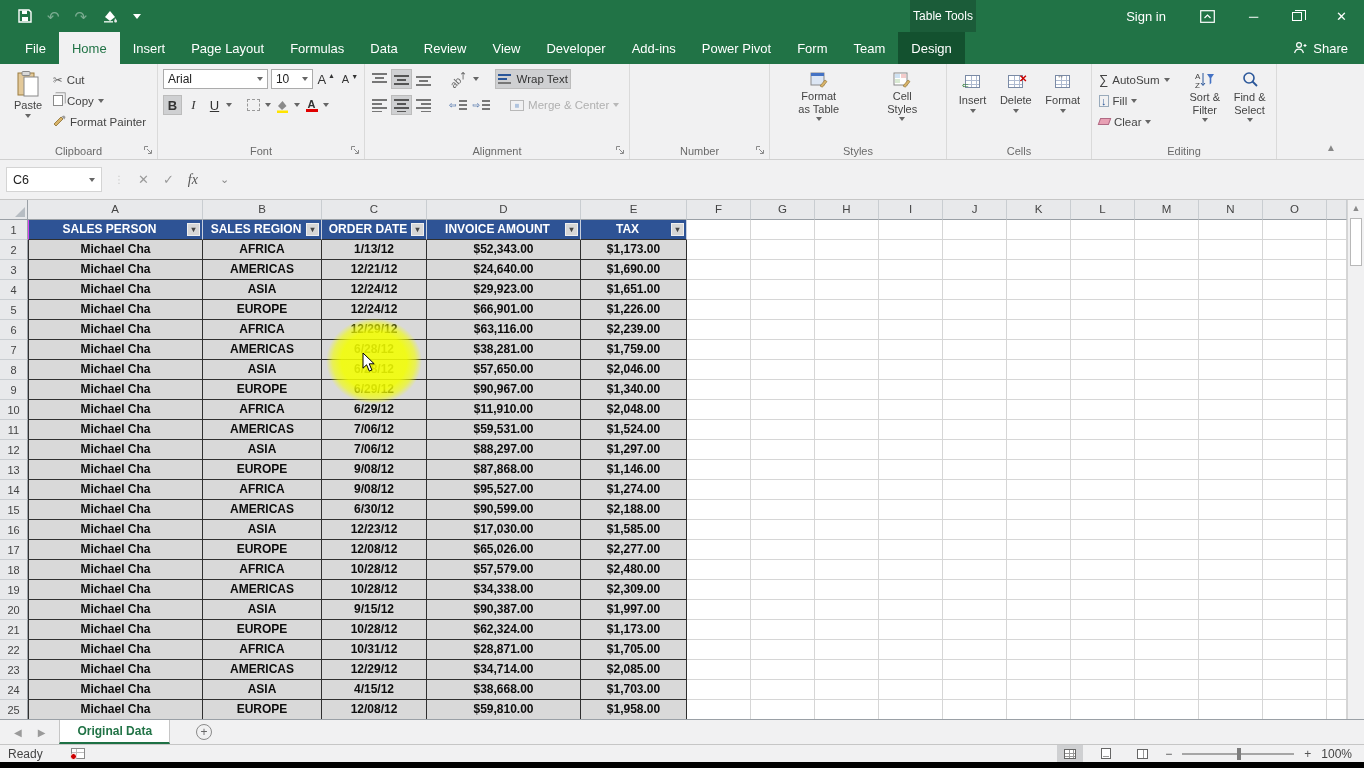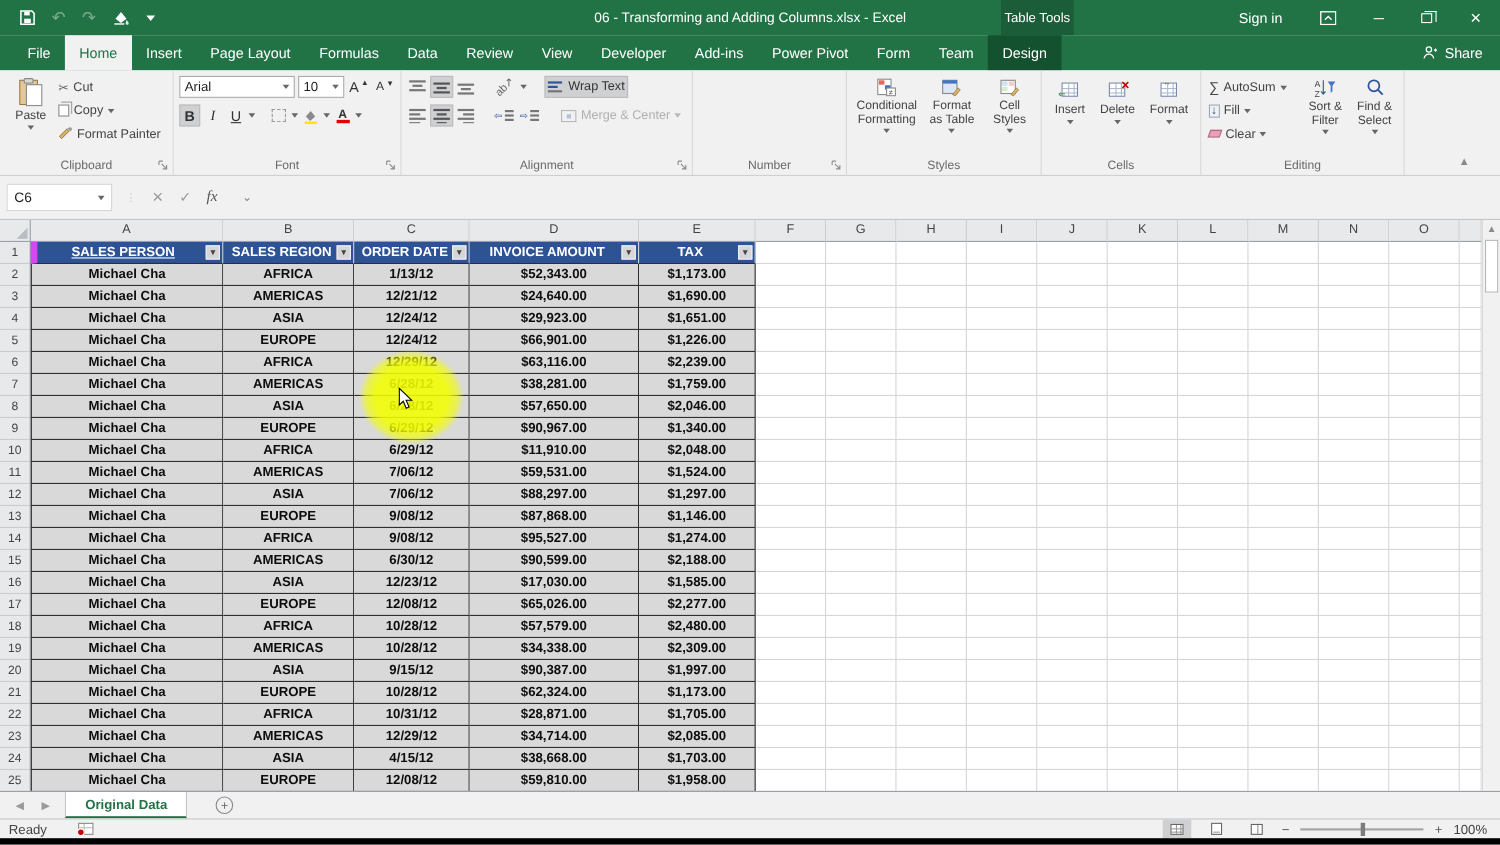--- a/index.html
+++ b/index.html
@@ -98,21 +98,21 @@
     border-bottom:1px solid #c9cdd1; font-size:11px; color:#444; display:flex;
     align-items:center; justify-content:center; }
   .td { flex:none; background:#d9d9d9; border-right:1px solid #2f2f2f;
     border-bottom:1px solid #2f2f2f; font-weight:bold; font-size:12px; color:#0d0d0d;
     text-align:center; line-height:19px; white-space:nowrap; overflow:hidden; }
   .td.cfirst { border-left:1px solid #2f2f2f; }
   .th { flex:none; background:#2e5395; border-right:1px solid #c9d0de;
     border-bottom:1px solid #2f2f2f; color:#fff; font-weight:bold; font-size:12px;
     text-align:center; line-height:19px; white-space:nowrap; overflow:hidden;
     position:relative; padding-right:14px; padding-left:2px; }
-  .th.cfirst { border-left:6px solid #d946ef;text-decoration:underline; }
+  .th.cfirst { border-left:1px solid #d946ef; }
   .fbtn { position:absolute; right:2px; top:3px; width:13px; height:13px;
     background:#d6d6d6; border:1px solid #efefef; color:#444; font-size:8px;
     line-height:11px; text-align:center; }
   .te { flex:none; border-right:1px solid #d6d6d6; border-bottom:1px solid #d6d6d6; }
 
   .spotlight { position:absolute; left:326px; top:118px; width:96px; height:86px;
     border-radius:50%; pointer-events:none;
     background: radial-gradient(closest-side, rgba(243,255,0,.88) 68%,
       rgba(243,255,0,.6) 86%, rgba(243,255,0,0) 100%); }
   .cursor { position:absolute; left:362px; top:152px; pointer-events:none; }
@@ -184,21 +184,20 @@
       <span class="qi dim">↷</span>
       <span>
         <svg width="16" height="14" viewBox="0 0 16 14">
             <path d="M3 8 8 2l5 6-5 4z" fill="#fff"></path>
             <path d="M13 9c1 1.4 2 2.2 2 3.2 0 .9-.7 1.4-1.4 1.4-.8 0-1.4-.6-1.4-1.4 0-1 .8-1.8.8-3.2z" fill="#e8e8e8"></path>
             <rect x="2" y="12" width="9" height="1.6" fill="#cfe5d8"></rect>
           </svg>
       </span>
       <span class="qat-dd"></span>
     </div>
-    <div class="win-title">06 - Transforming and Adding Columns.xlsx  -  Excel</div>
     <div class="ctx-band" id="ctxband" style="left: 910px; width: 66px;">Table Tools</div>
     <div class="tb-right">
       <div>Sign in</div>
       <div>
         <svg width="15" height="13" viewBox="0 0 15 13">
             <rect x="0.7" y="0.7" width="13.6" height="11.6" fill="none" stroke="#fff" stroke-width="1.2"></rect>
             <path d="M4.5 8 7.5 5l3 3" fill="none" stroke="#fff" stroke-width="1.2"></path>
           </svg>
       </div>
       <div>─</div>
@@ -392,33 +391,20 @@
       <div class="glabel">Number</div>
       <span class="launcher">
         <svg width="10" height="10" viewBox="0 0 10 10">
             <path d="M1.5 1.5h3.5M1.5 1.5v3.5M4 4l4 4M8.5 5v3.5H5" fill="none" stroke="#8a8a8a"></path>
           </svg>
       </span>
     </div>
 
     <div class="rgroup" style="width:177px">
       <div class="gbody" style="display:flex; justify-content:space-around">
-        <div class="bigbtn" style="width:62px">
-          <span>
-            <svg width="18" height="17" viewBox="0 0 18 17">
-                <rect x="1" y="1" width="12" height="14" fill="#fff" stroke="#8a8a8a"></rect>
-                <rect x="2" y="2" width="5" height="4" fill="#e26b5f"></rect>
-                <rect x="7.5" y="6.5" width="5" height="4" fill="#4472c4"></rect>
-                <rect x="9" y="9" width="8" height="7" fill="#fff" stroke="#8a8a8a"></rect>
-                <text x="11" y="15" font-size="7" fill="#444">≠</text>
-              </svg>
-          </span>
-          <span class="cap">Conditional Formatting</span>
-          <span class="dda" style="margin-top:1px"></span>
-        </div>
         <div class="bigbtn" style="width:56px">
           <span>
             <svg width="18" height="17" viewBox="0 0 18 17">
                 <rect x="1" y="2" width="13" height="12" fill="#dce6f4" stroke="#8a8a8a"></rect>
                 <rect x="1" y="2" width="13" height="3" fill="#4472c4"></rect>
                 <path d="M10 15 15 9l2 1.6-4.6 5.6z" fill="#d8b369" stroke="#8a6d2f" stroke-width="0.6"></path>
               </svg>
           </span>
           <span class="cap">Format as Table</span>
           <span class="dda" style="margin-top:1px"></span>

